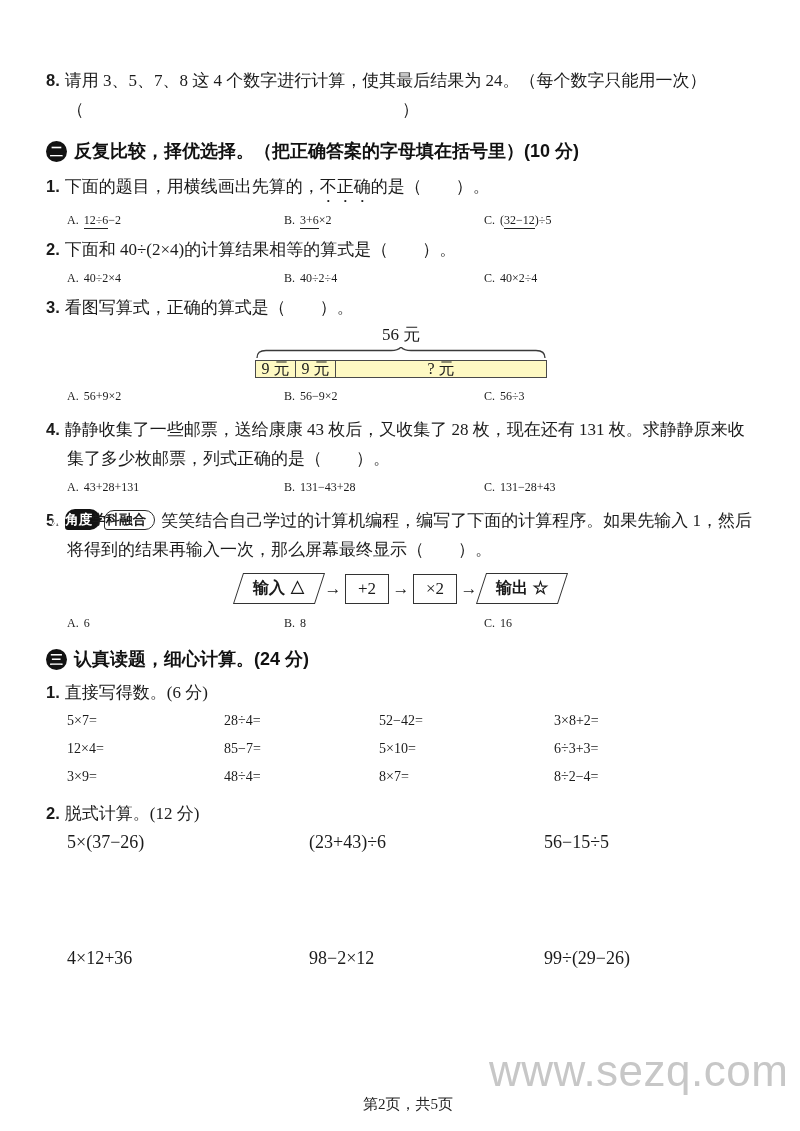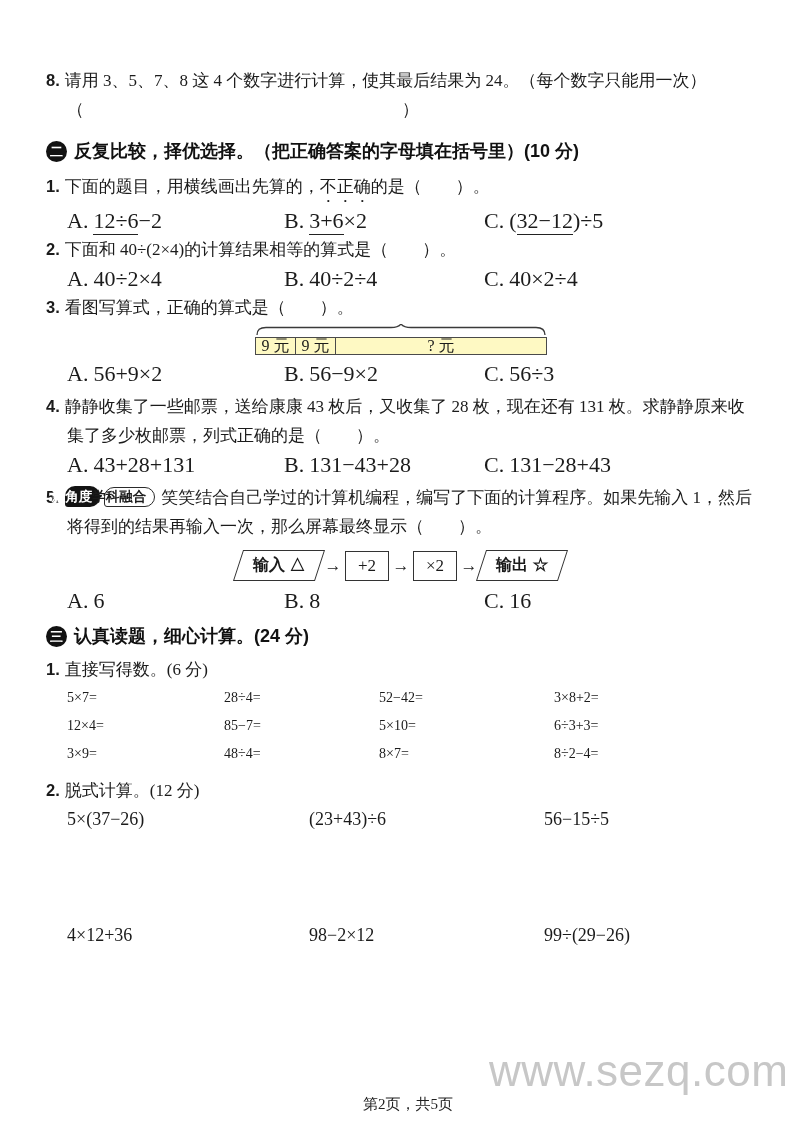--- a/index.html
+++ b/index.html
@@ -17,21 +17,21 @@
 
   .sec { display:flex; align-items:center; margin-top:12px; line-height:30px; }
   .sec-icon {
     width:21px; height:21px; border-radius:50%; background:#121212; color:#fff;
     display:inline-flex; align-items:center; justify-content:center;
     font:700 13px/21px "Liberation Sans", sans-serif; margin-right:7px; flex:0 0 auto;
   }
   .sec-title { font:700 18px/30px "Liberation Sans", sans-serif; color:#111; }
 
   .opts { display:grid; grid-template-columns:217px 200px 1fr; margin-left:21px;
-          font-size:22px; line-height:29px; }
+          font-size:12px; line-height:29px; }
   .opt-label { margin-right:5px; }
   .ul { border-bottom:1.5px solid #222; padding-bottom:1px; }
   .em-dots {
     font-style:normal;
     -webkit-text-emphasis:filled dot; -webkit-text-emphasis-position:under right;
     text-emphasis:filled dot; text-emphasis-position:under right;
   }
 
   
   .bar-wrap { width:292px; margin:2px auto 0; }
@@ -110,20 +110,21 @@
   <div class="opts">
     <div><span class="opt-label">A.</span><span>40÷2×4</span></div>
     <div><span class="opt-label">B.</span><span>40÷2÷4</span></div>
     <div><span class="opt-label">C.</span><span>40×2÷4</span></div>
   </div>
 
   <div class="q">
     <span class="qnum">3.</span><span>看图写算式，正确的算式是（　　）。</span>
   </div>
   <div class="bar-wrap">
+    <div class="bar-total">56 元</div>
     <svg class="brace" width="292" height="11" viewBox="0 0 292 11">
       <path d="M2,11 Q2,3.5 11,3.5 L136,3.5 Q143,3.5 146,0 Q149,3.5 156,3.5 L281,3.5 Q290,3.5 290,11" fill="none" stroke="#3a3a3a" stroke-width="1.3"></path>
     </svg>
     <div class="bar">
       <div class="bar-cell">9 元</div>
       <div class="bar-cell">9 元</div>
       <div class="bar-cell">? 元</div>
     </div>
   </div>
   <div class="opts opts-after-diagram">

